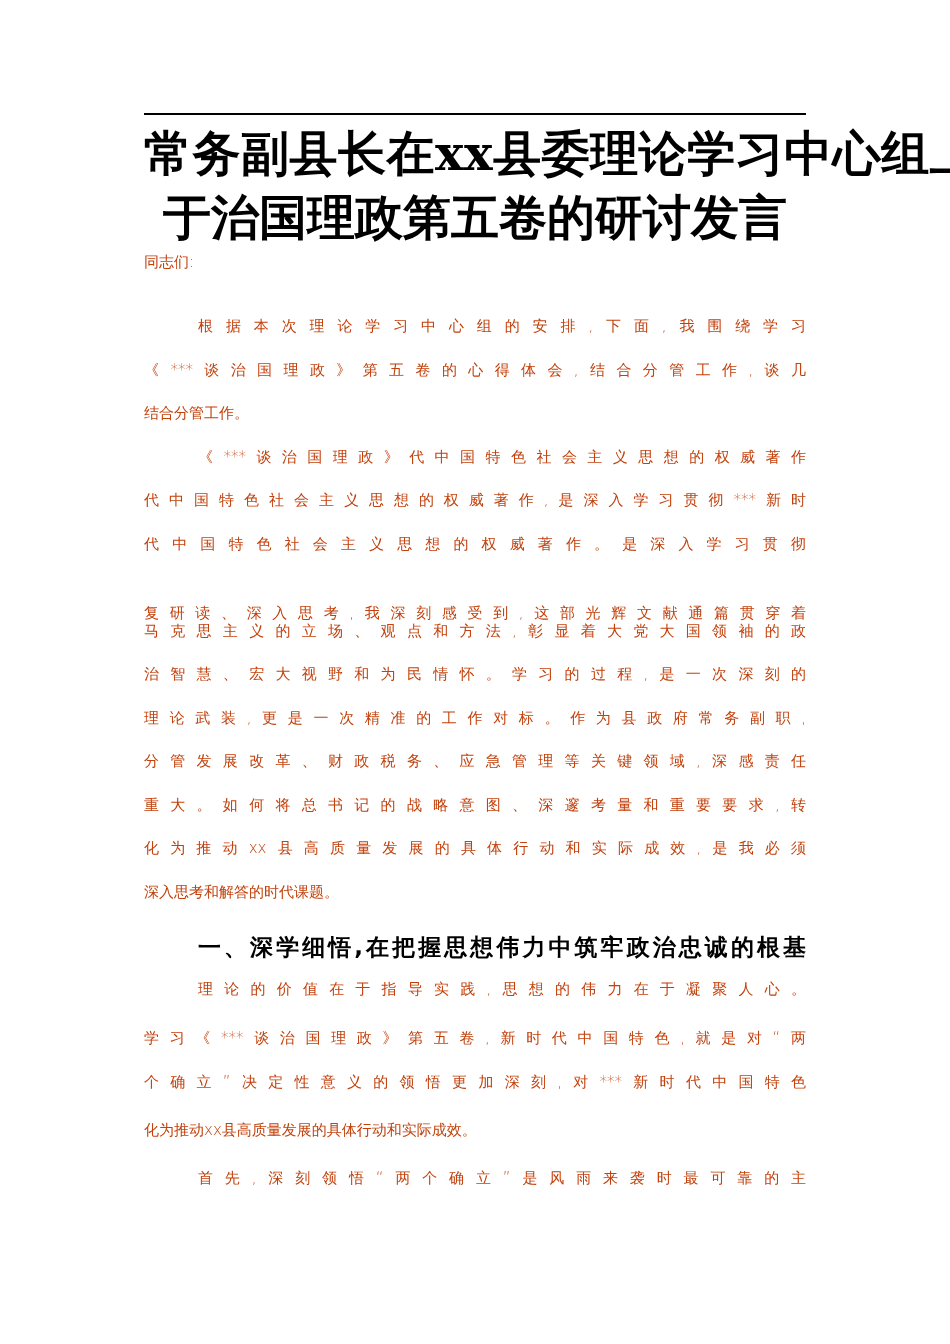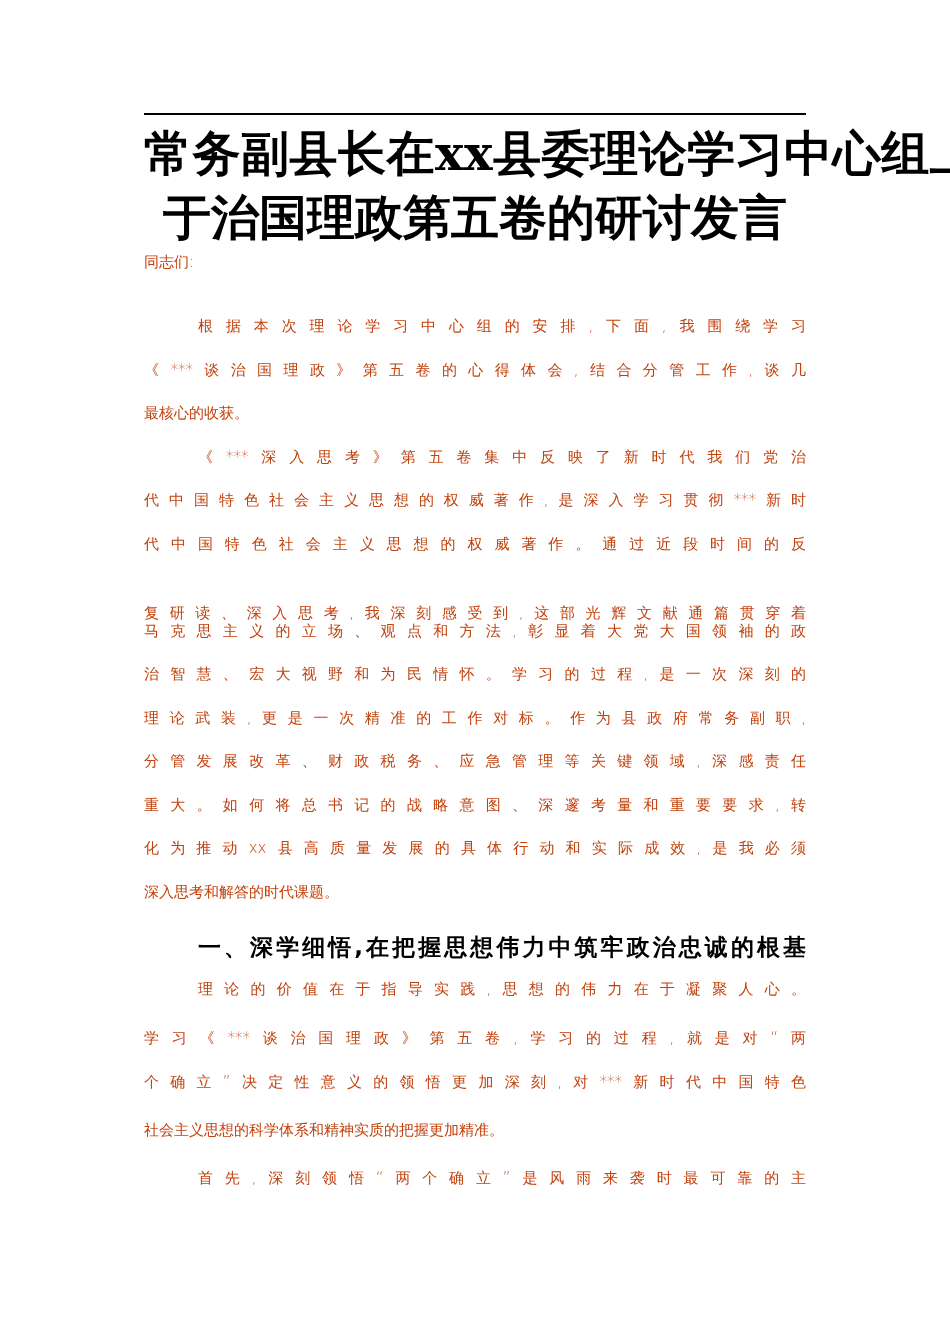--- a/index.html
+++ b/index.html
@@ -27,35 +27,35 @@
 <div>
   <div class="rule"></div>
 
   <div class="title t1">常务副县长在xx县委理论学习中心组上关</div>
   <div class="title t2">于治国理政第五卷的研讨发言</div>
 
   <div class="line last" style="top:246px">同志们:</div>
 
   <div class="line indent" style="top:310px">根据本次理论学习中心组的安排,下面,我围绕学习</div>
   <div class="line" style="top:354px">《***谈治国理政》第五卷的心得体会,结合分管工作,谈几</div>
-  <div class="line last" style="top:397px">最核心的收获。</div>
+  <div class="line last" style="top:397px">结合分管工作。</div>
 
-  <div class="line indent" style="top:441px">《***深入思考》第五卷集中反映了新时代我们党治</div>
+  <div class="line indent" style="top:441px">《***谈治国理政》代中国特色社会主义思想的权威著作</div>
   <div class="line" style="top:484px">代中国特色社会主义思想的权威著作,是深入学习贯彻***新时</div>
-  <div class="line" style="top:528px">代中国特色社会主义思想的权威著作。通过近段时间的反</div>
+  <div class="line" style="top:528px">代中国特色社会主义思想的权威著作。是深入学习贯彻</div>
   <div class="line" style="top:597px">复研读、深入思考,我深刻感受到,这部光辉文献通篇贯穿着</div>
   <div class="line" style="top:615px">马克思主义的立场、观点和方法,彰显着大党大国领袖的政</div>
   <div class="line" style="top:658px">治智慧、宏大视野和为民情怀。学习的过程,是一次深刻的</div>
   <div class="line" style="top:702px">理论武装,更是一次精准的工作对标。作为县政府常务副职,</div>
   <div class="line" style="top:745px">分管发展改革、财政税务、应急管理等关键领域,深感责任</div>
   <div class="line" style="top:789px">重大。如何将总书记的战略意图、深邃考量和重要要求,转</div>
   <div class="line" style="top:832px">化为推动xx县高质量发展的具体行动和实际成效,是我必须</div>
   <div class="line last" style="top:876px">深入思考和解答的时代课题。</div>
 
   <div class="heading" style="top:931px">一、深学细悟,在把握思想伟力中筑牢政治忠诚的根基</div>
 
   <div class="line indent" style="top:973px">理论的价值在于指导实践,思想的伟力在于凝聚人心。</div>
-  <div class="line" style="top:1022px">学习《***谈治国理政》第五卷,学习的过程,就是对“两</div>
+  <div class="line" style="top:1022px">学习《***谈治国理政》第五卷,新时代中国特色,就是对“两</div>
   <div class="line" style="top:1066px">个确立”决定性意义的领悟更加深刻,对***新时代中国特色</div>
-  <div class="line last" style="top:1114px">社会主义思想的科学体系和精神实质的把握更加精准。</div>
+  <div class="line last" style="top:1114px">化为推动xx县高质量发展的具体行动和实际成效。</div>
 
   <div class="line indent" style="top:1162px">首先,深刻领悟“两个确立”是风雨来袭时最可靠的主</div>
 </div>
 
 </body></html>

